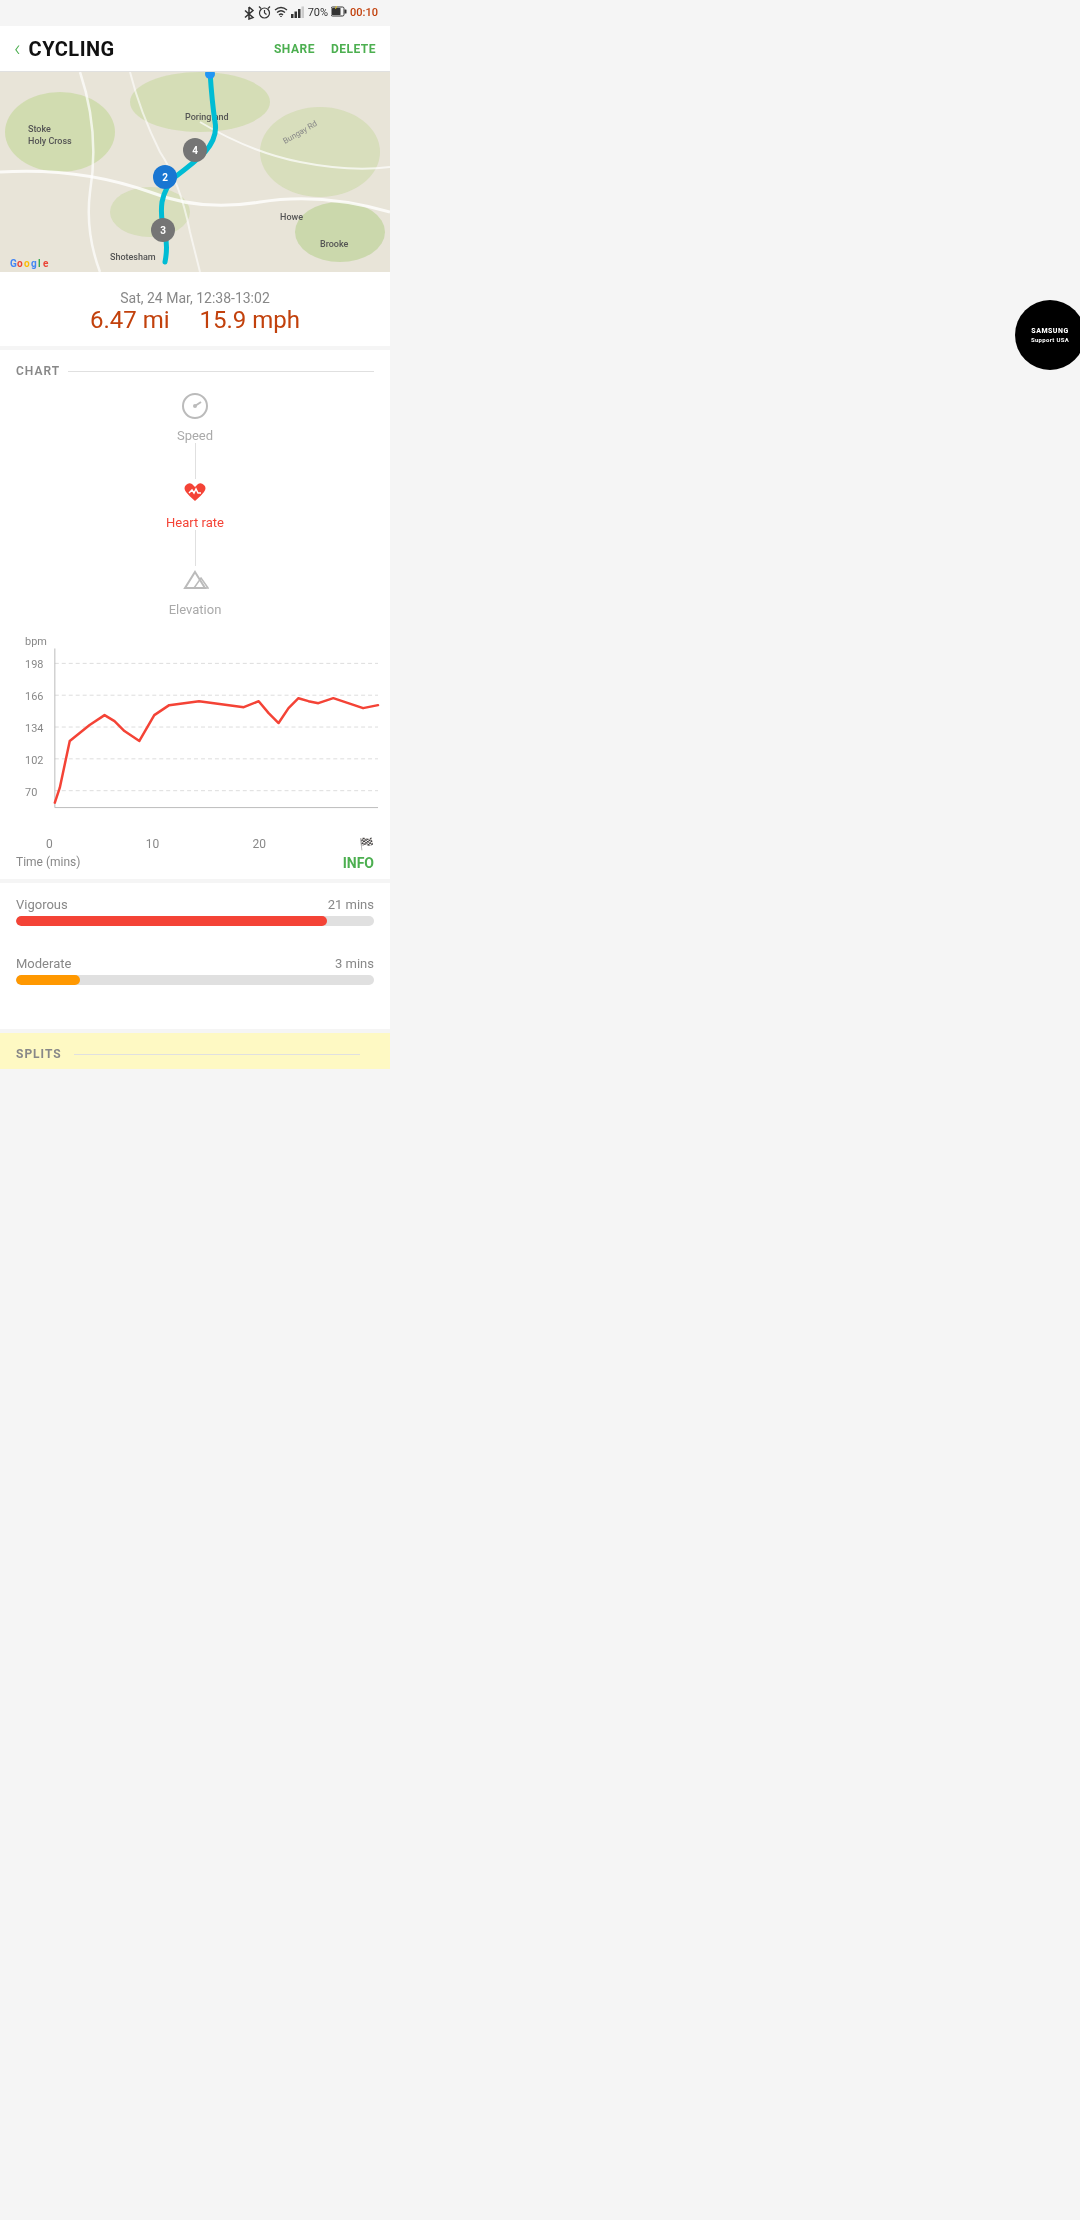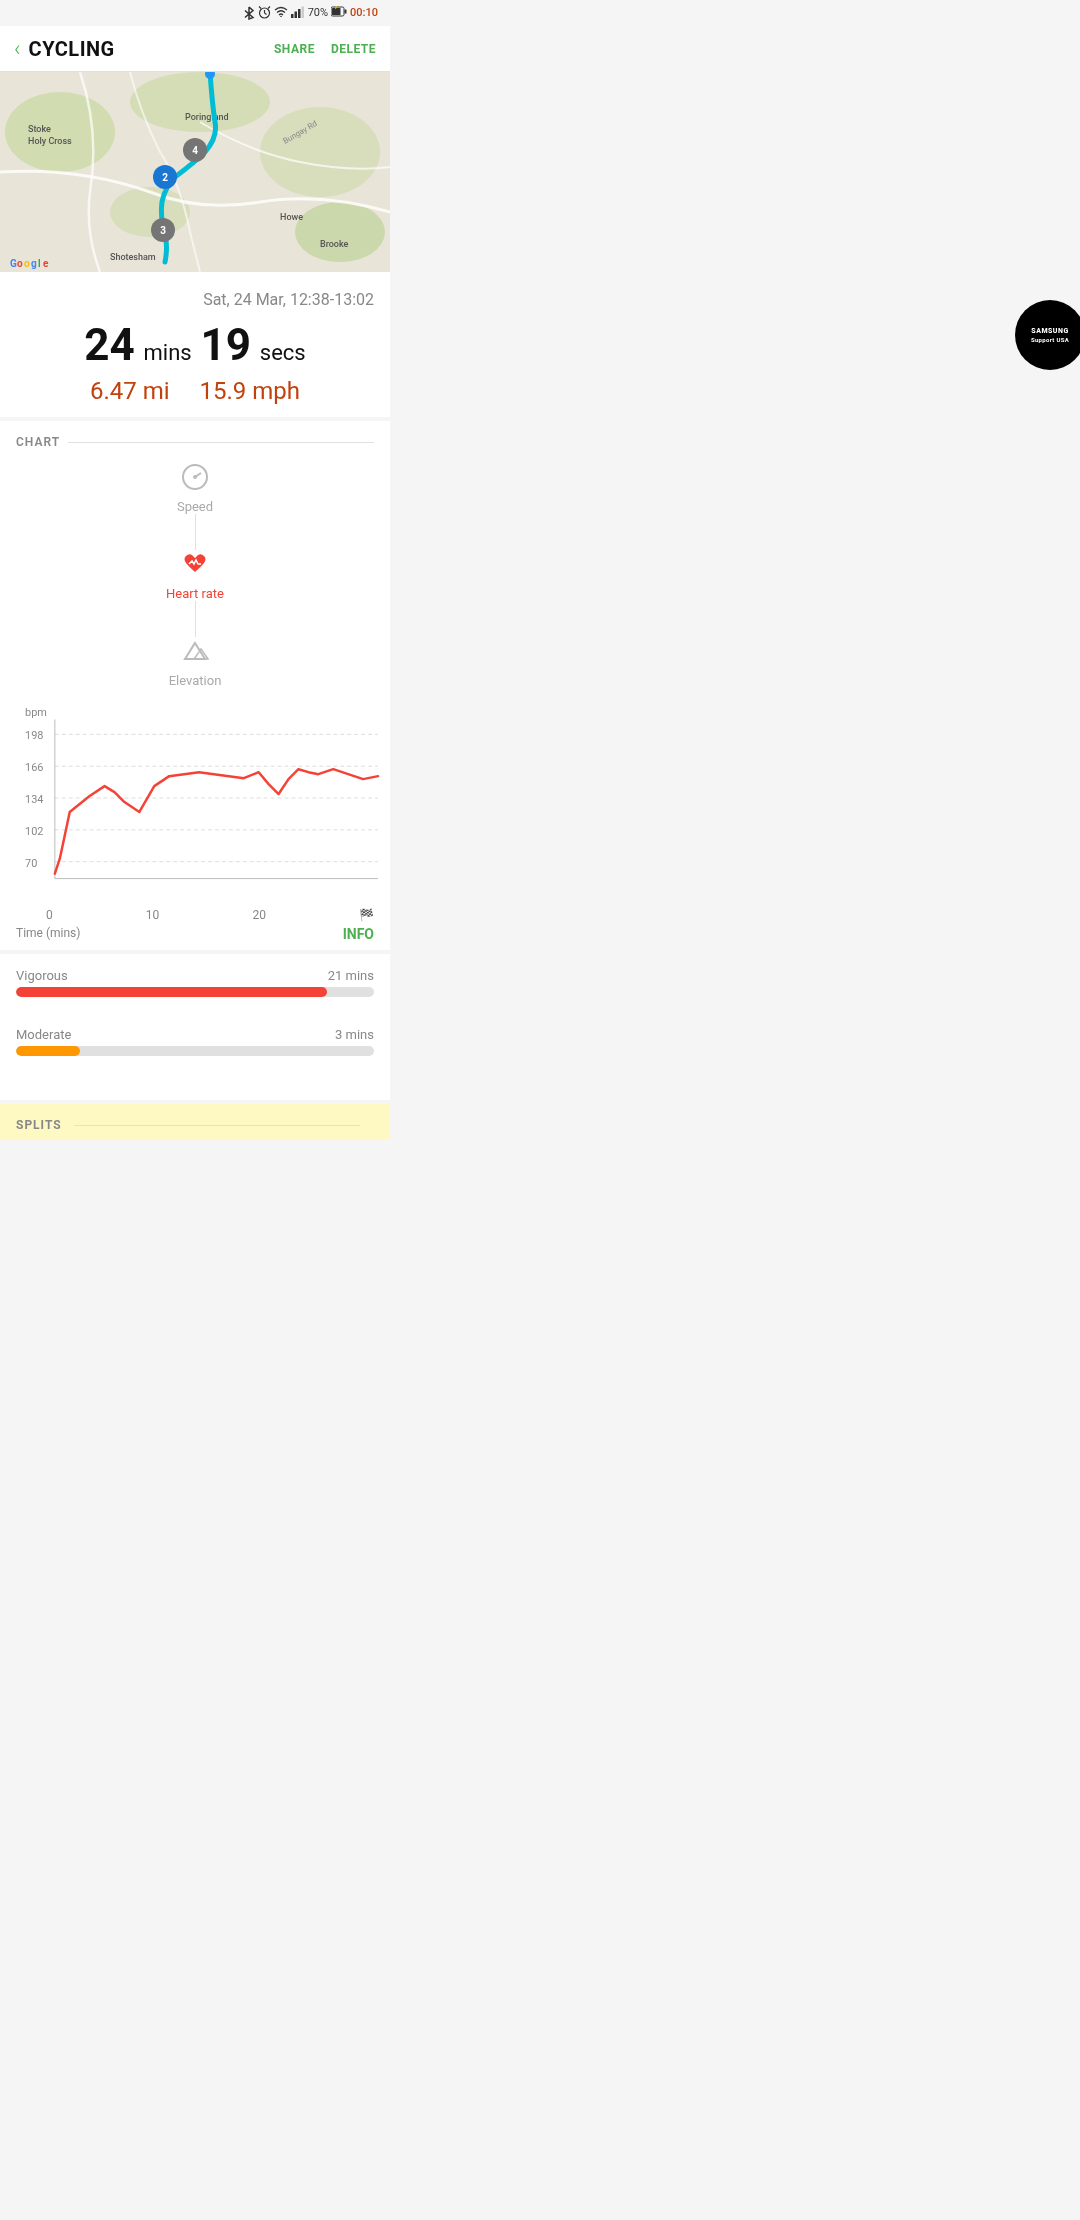--- a/index.html
+++ b/index.html
@@ -70,23 +70,21 @@
     }
 
     
     .stats-section {
       background: #fff;
       text-align: center;
       padding: 18px 16px 12px;
     }
     .stats-date {
       color: #888;
-      font-size: 16px;
-      margin-bottom: 10px;
-      text-align: right;
+      font-size: 14px;
     }
     .stats-time {
       font-size: 36px;
       font-weight: 300;
       color: #111;
       margin-bottom: 6px;
     }
     .stats-time .num { font-size: 44px; font-weight: 700; }
     .stats-time .unit { font-size: 22px; font-weight: 400; }
     .stats-details {
@@ -331,26 +329,20 @@
     <text x="17" y="195" font-size="10" fill="#EA4335" font-weight="700">o</text>
     <text x="24" y="195" font-size="10" fill="#FBBC05" font-weight="700">o</text>
     <text x="31" y="195" font-size="10" fill="#4285F4" font-weight="700">g</text>
     <text x="38" y="195" font-size="10" fill="#34A853" font-weight="700">l</text>
     <text x="43" y="195" font-size="10" fill="#EA4335" font-weight="700">e</text>
   </svg>
 </div>
 
 <div class="stats-section">
   <div class="stats-date">Sat, 24 Mar, 12:38-13:02</div>
-  <div class="stats-time">
-    <span class="num">24</span>
-    <span class="unit">mins</span>
-    <span class="num">19</span>
-    <span class="unit">secs</span>
-  </div>
   <div class="stats-details">
     <span>6.47 mi</span>
     &nbsp;&nbsp;&nbsp;
     <span>15.9 mph</span>
   </div>
 </div>
 
 <div class="chart-section">
   <div class="chart-label">
     <span>CHART</span>

